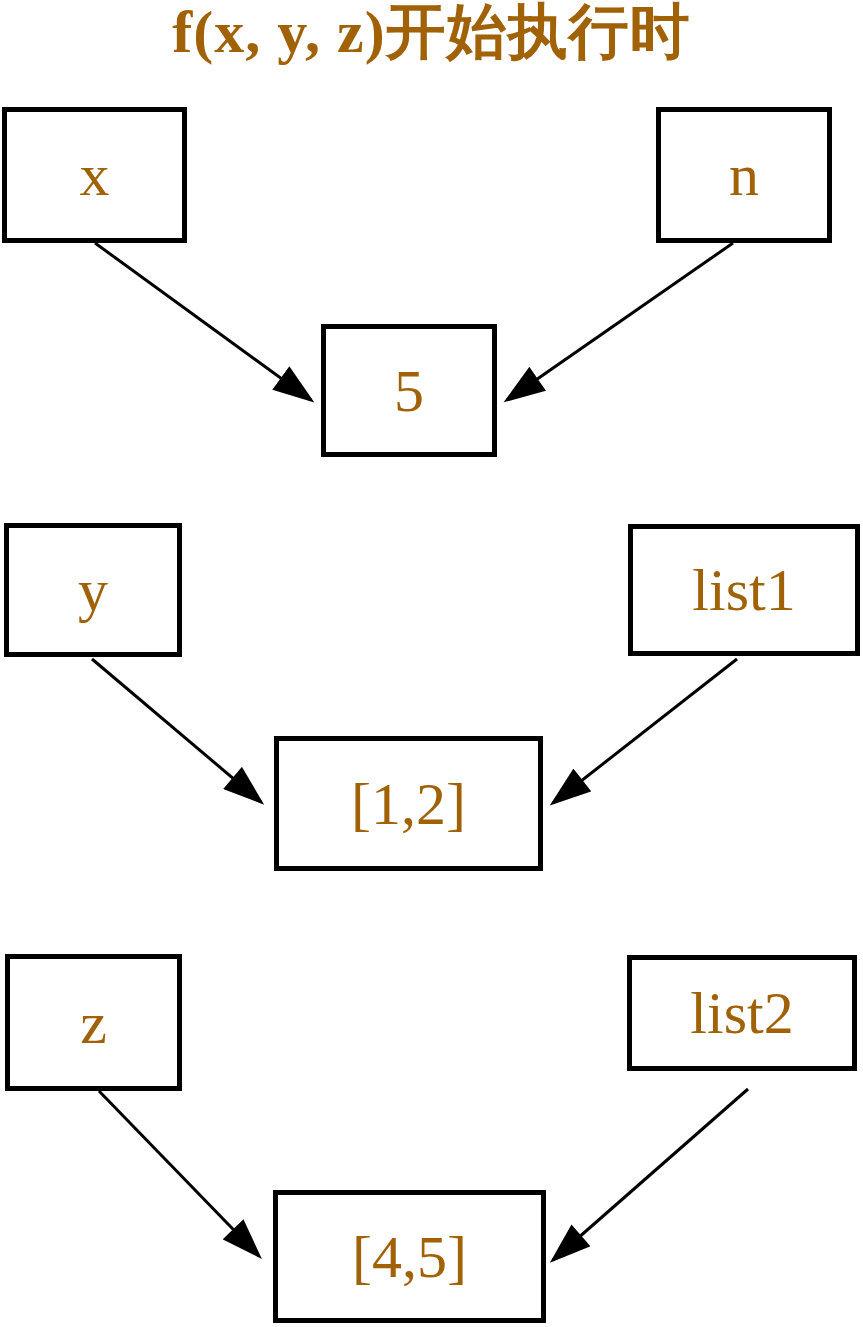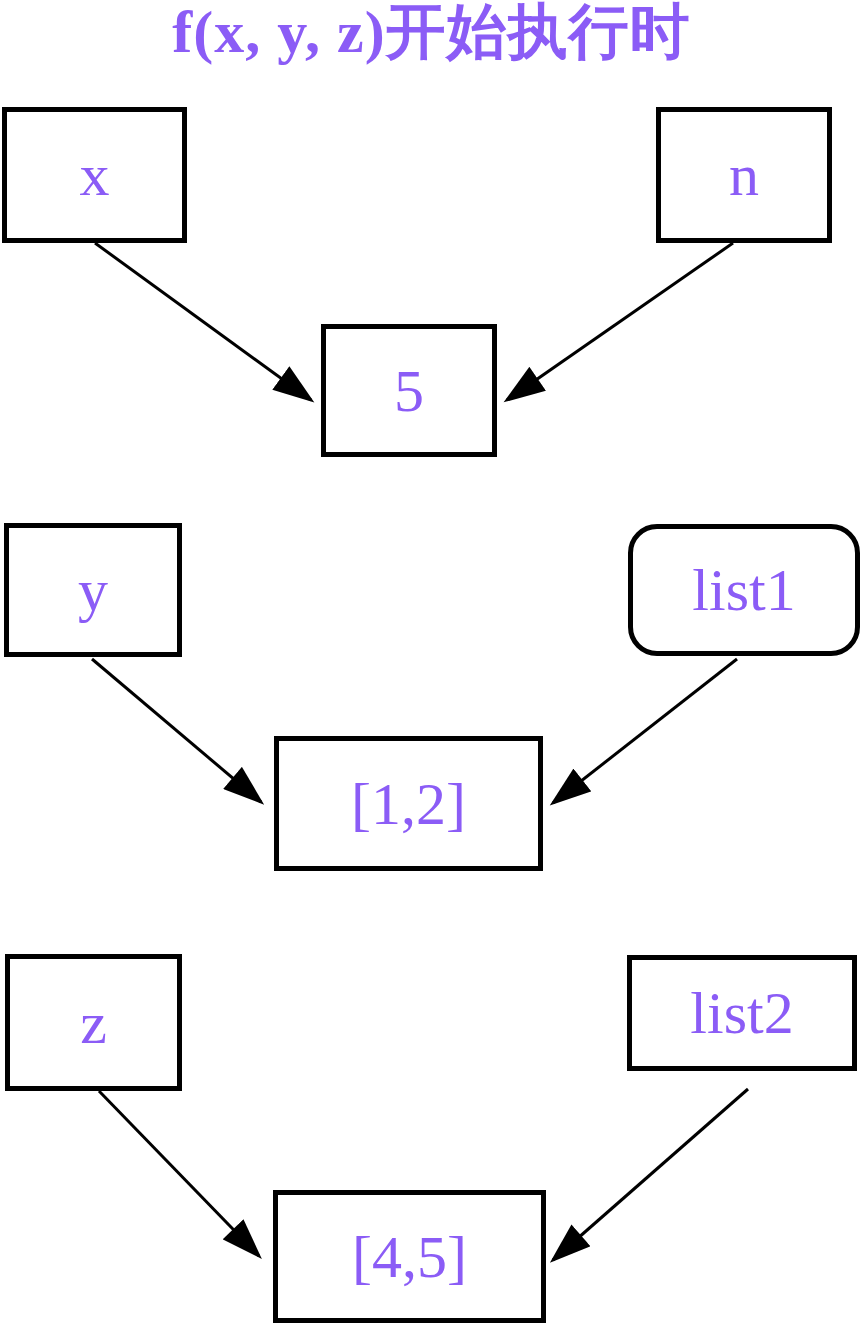--- a/index.html
+++ b/index.html
@@ -6,21 +6,21 @@
     margin: 0;
     padding: 0;
     background: #ffffff;
   }
   .canvas {
     position: relative;
     width: 863px;
     height: 1327px;
     background: #ffffff;
     font-family: "Liberation Serif", "DejaVu Serif", serif;
-    color: #8b5cf6;
+    color: #a16207;
     overflow: hidden;
   }
   .title {
     position: absolute;
     left: 0;
     top: -8px;
     width: 863px;
     text-align: center;
     font-size: 60px;
     font-weight: bold;
@@ -37,21 +37,21 @@
     justify-content: center;
     font-size: 60px;
     line-height: 1;
   }
   
   .node-x     { left: 2px;   top: 107px;  width: 185px; height: 136px; }
   .node-n     { left: 656px; top: 107px;  width: 176px; height: 136px; }
   .node-five  { left: 321px; top: 324px;  width: 176px; height: 133px; }
   
   .node-y     { left: 4px;   top: 523px;  width: 178px; height: 134px; }
-  .node-list1 { left: 628px; top: 524px;  width: 232px; height: 132px; border-radius: 29px; }
+  .node-list1 { left: 628px; top: 524px;  width: 232px; height: 132px; }
   .node-val12 { left: 274px; top: 728px;  width: 269px; height: 135px; margin-top: 8px; }
   
   .node-z     { left: 5px;   top: 954px;  width: 177px; height: 137px; }
   .node-list2 { left: 627px; top: 955px;  width: 230px; height: 116px; }
   .node-val45 { left: 273px; top: 1190px; width: 273px; height: 133px; }
 
   .arrow-layer {
     position: absolute;
     left: 0;
     top: 0;

